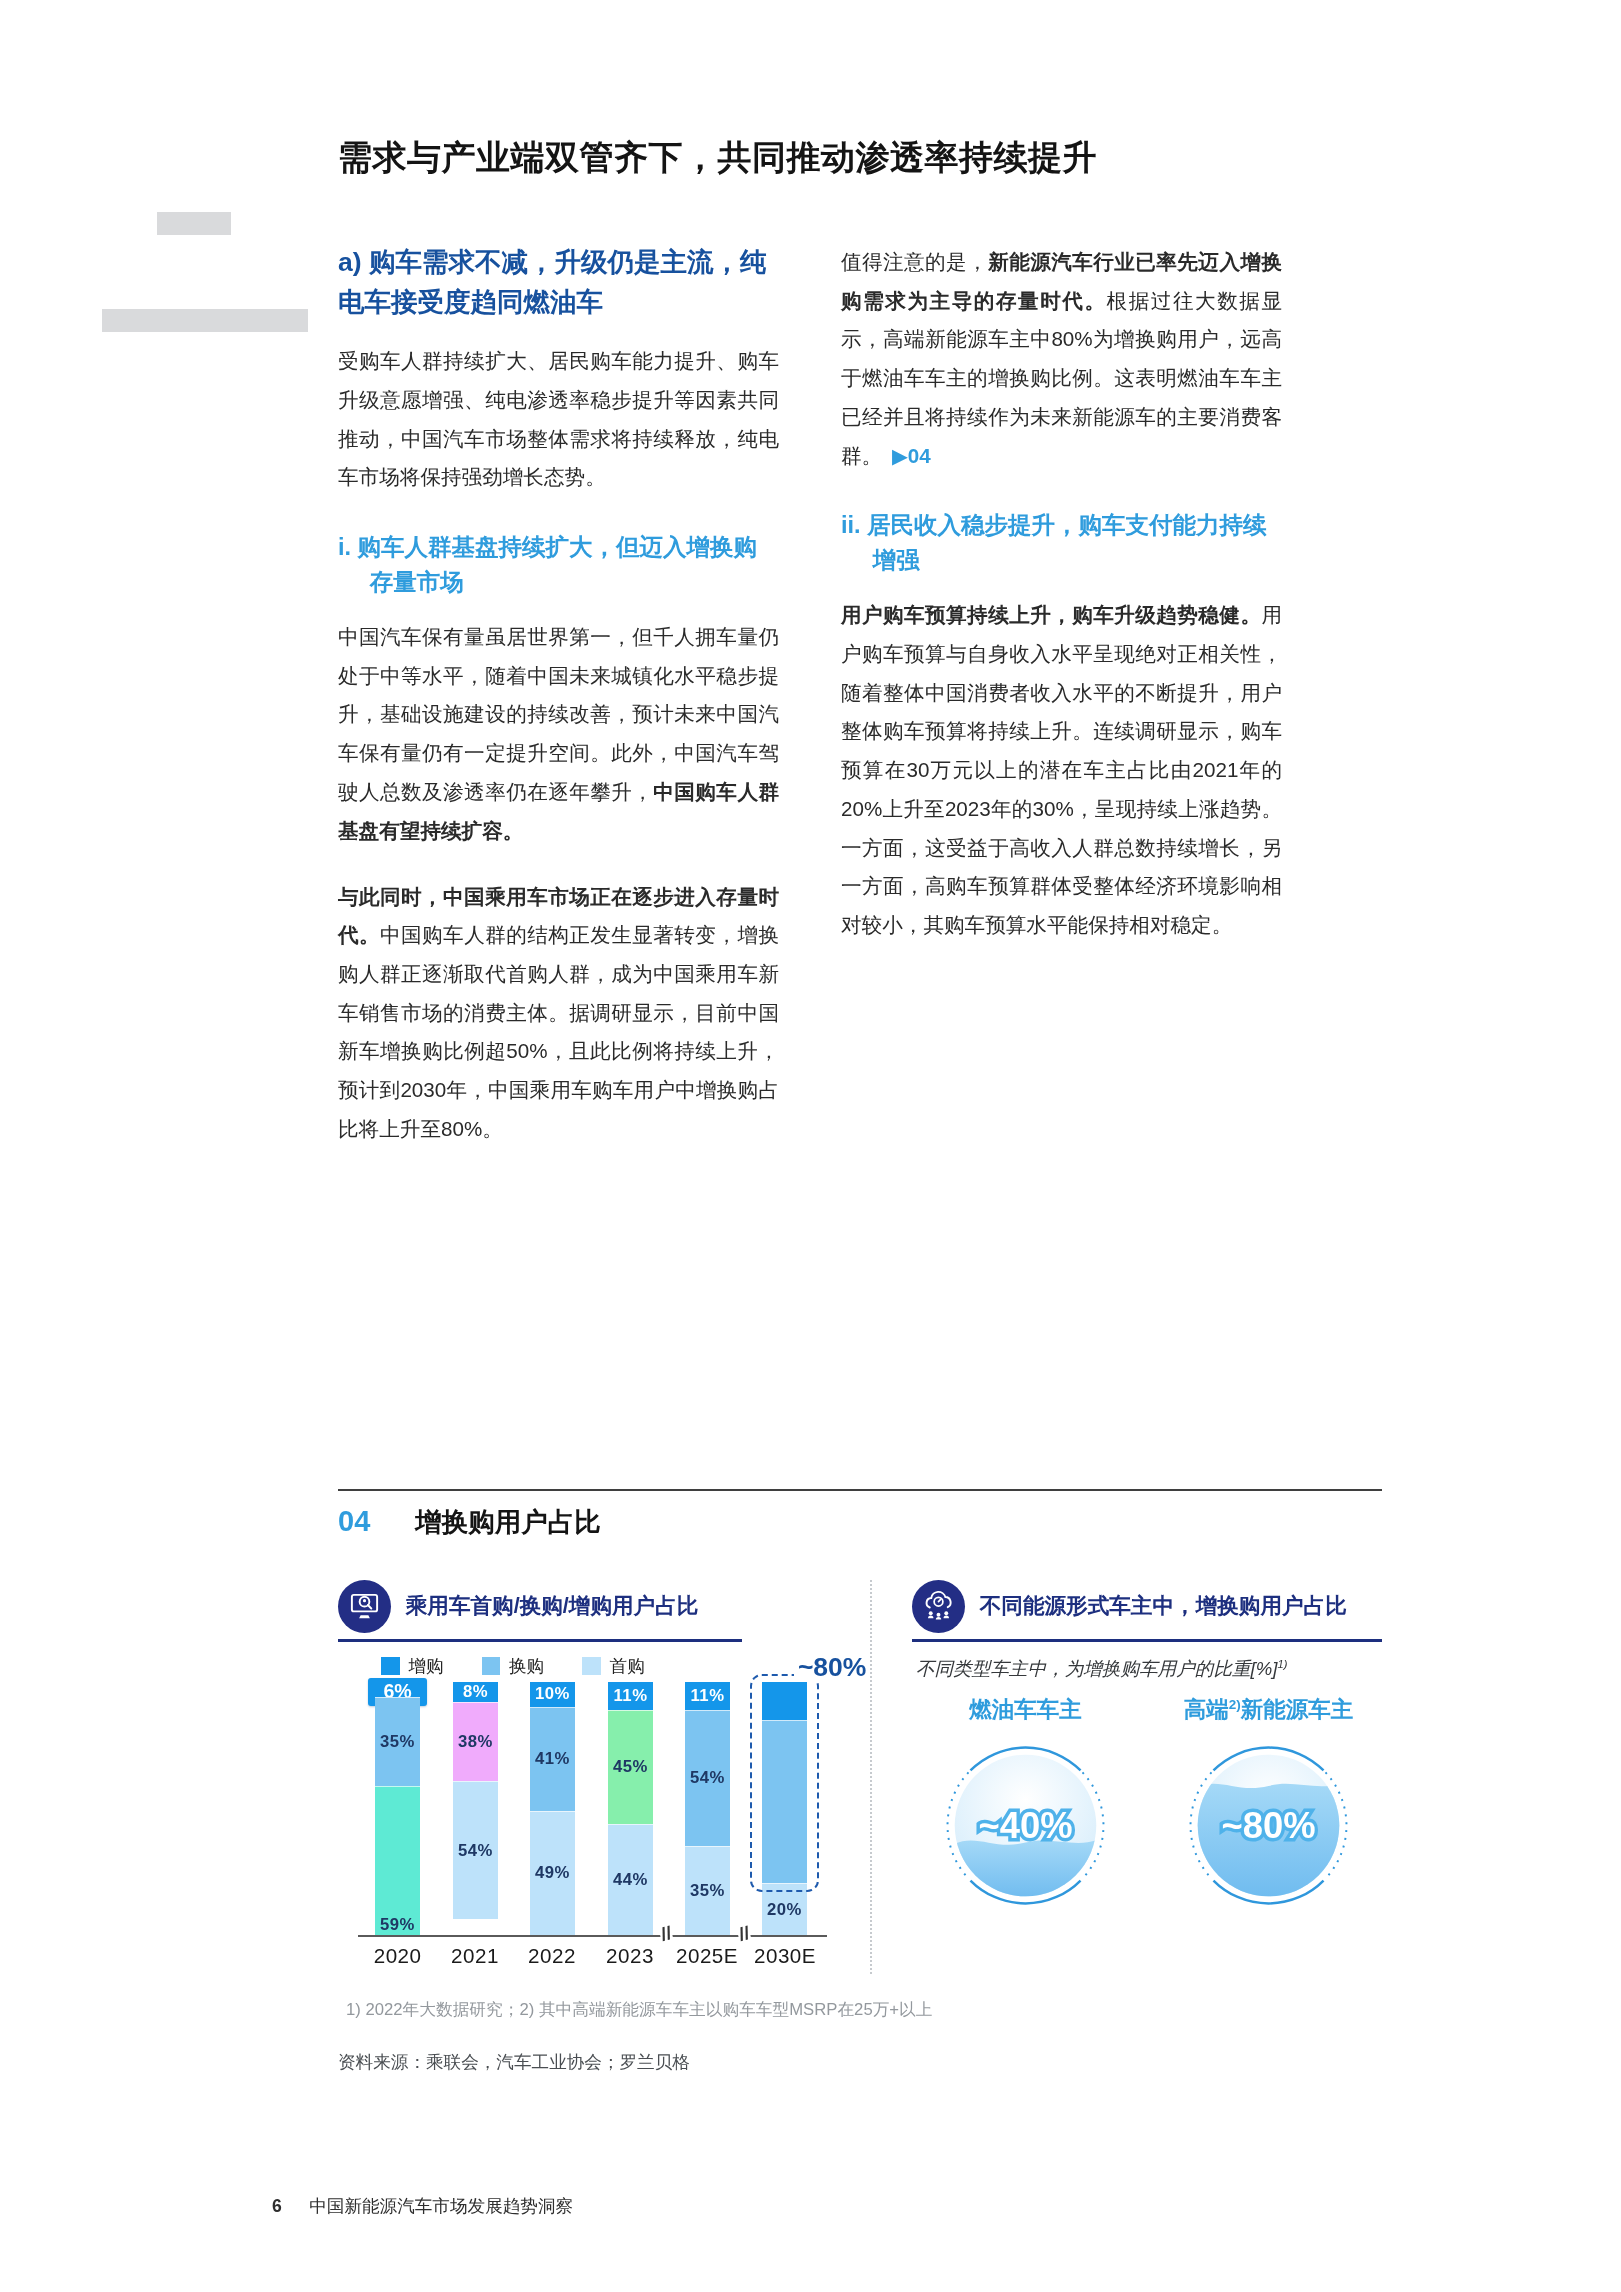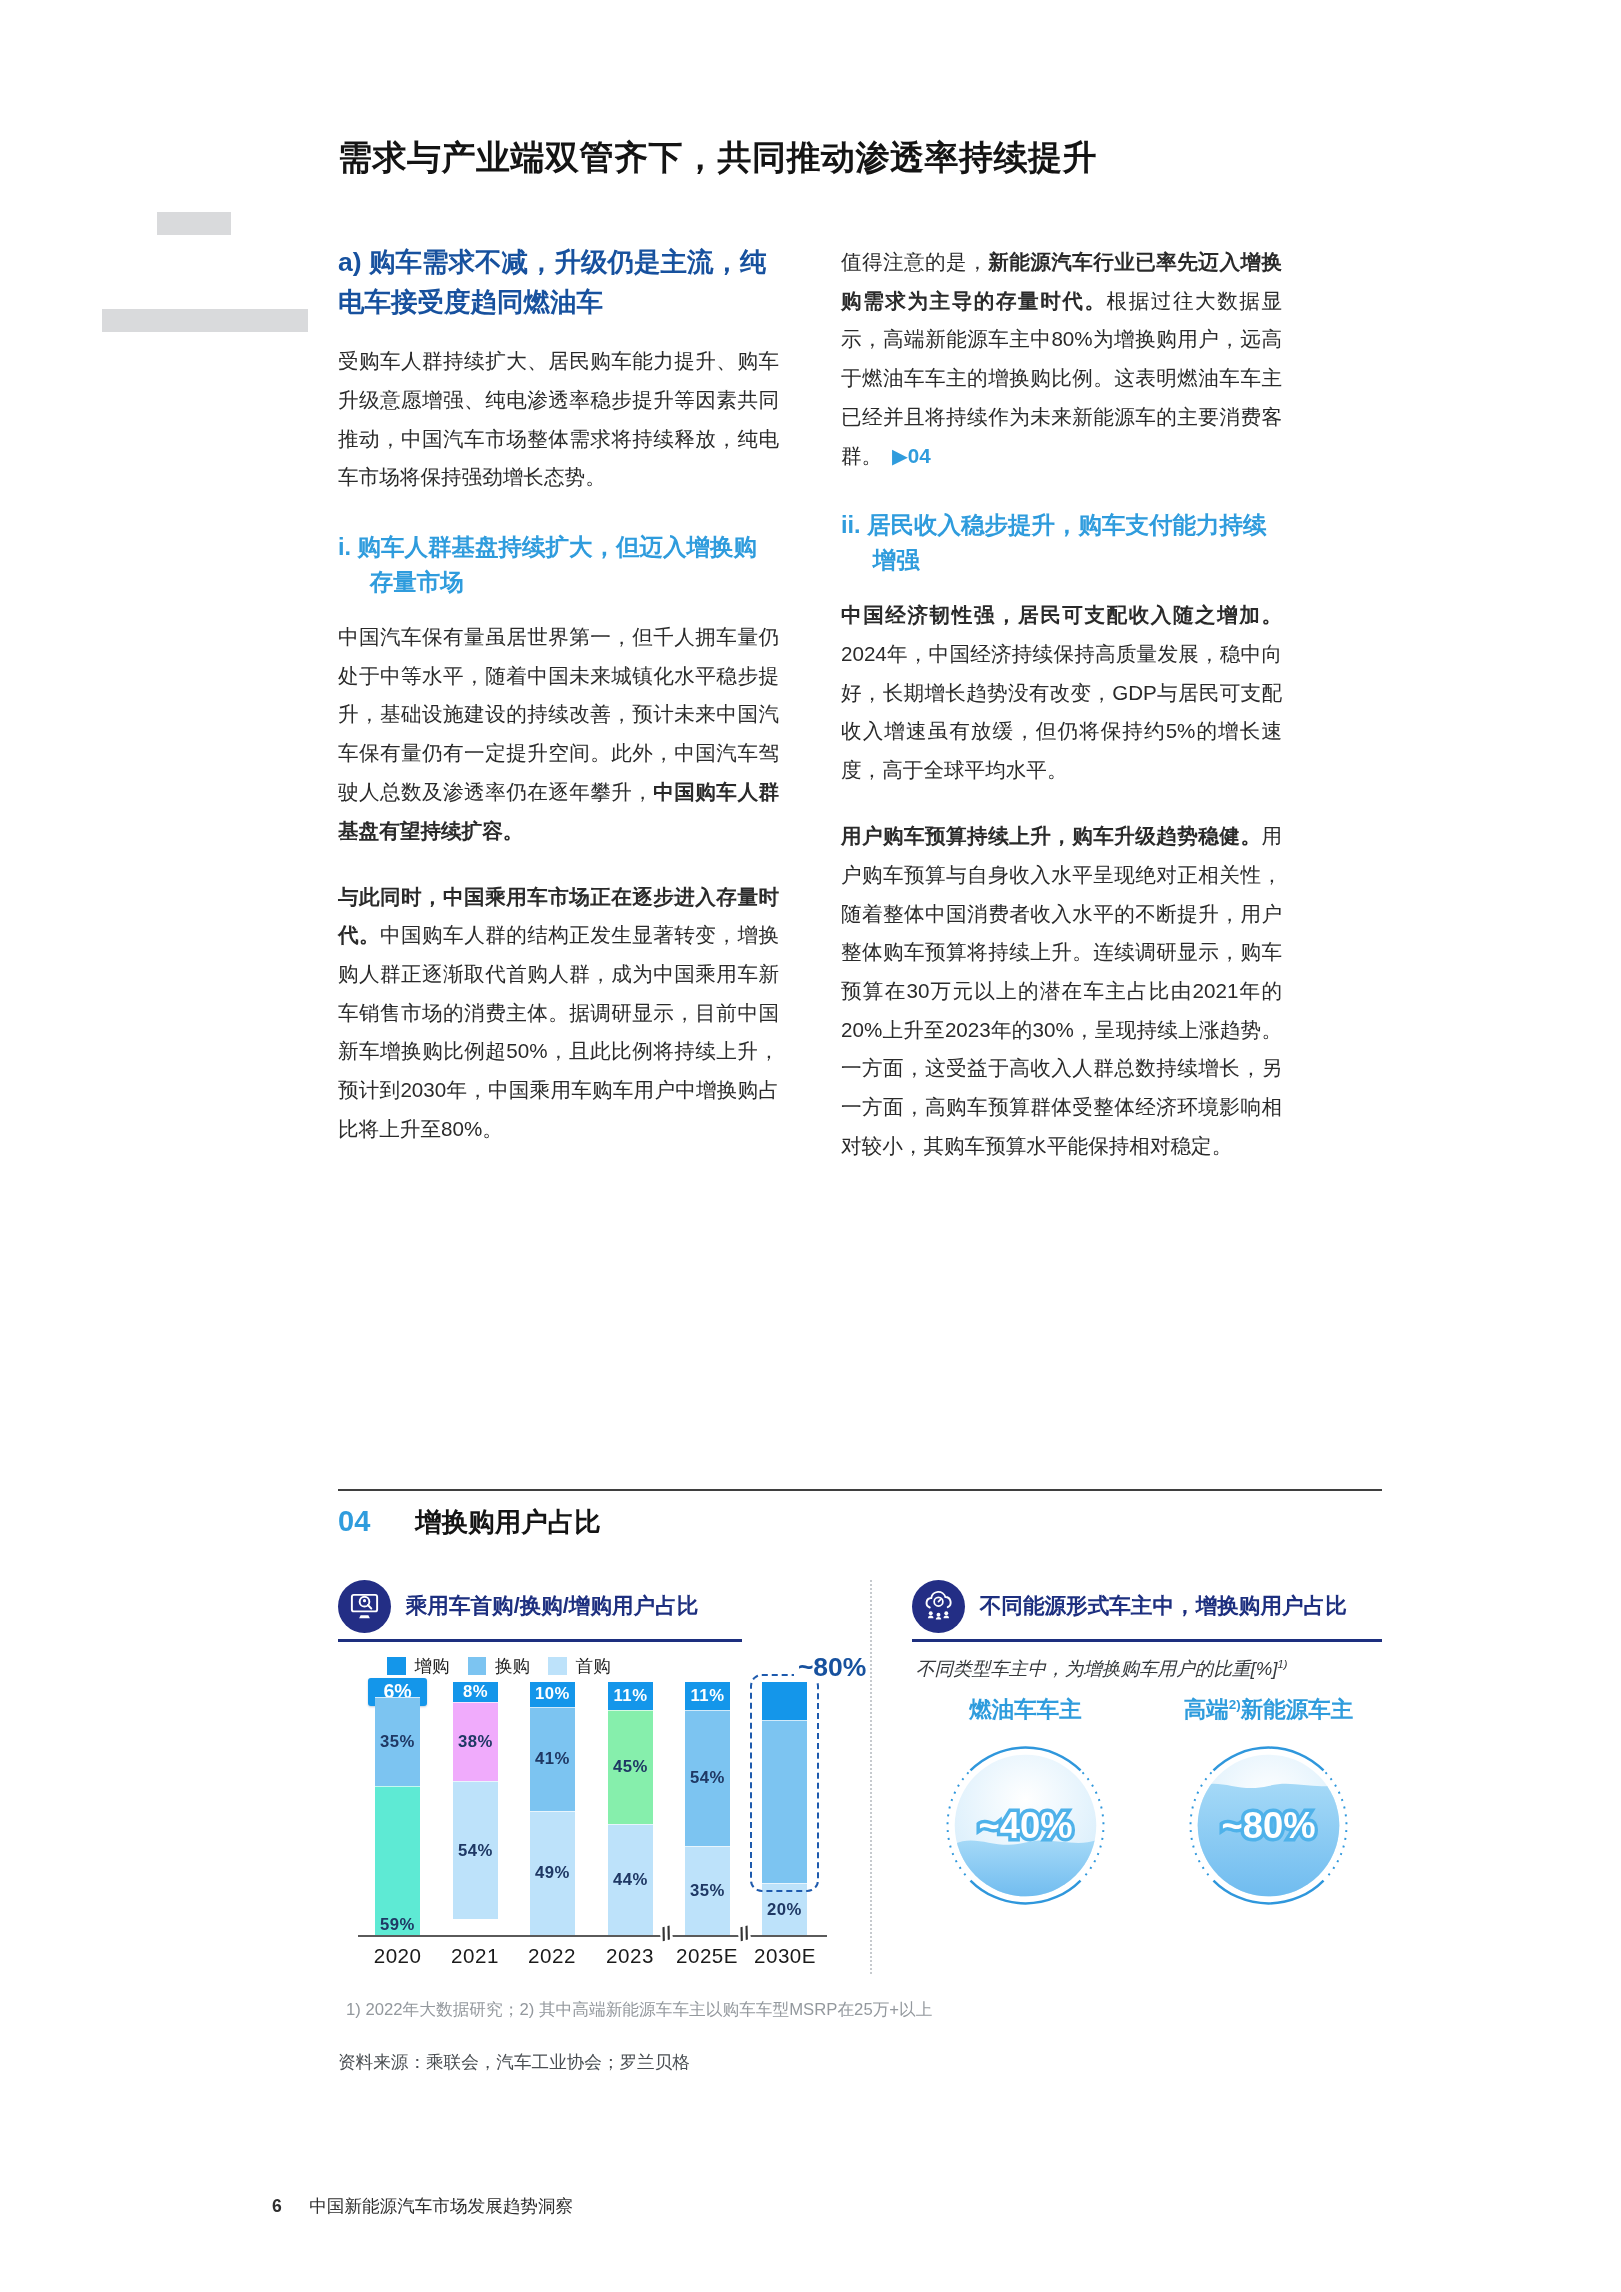--- a/index.html
+++ b/index.html
@@ -32,21 +32,21 @@
   .panel-right{left:912px;width:470px;}
   .panel-head{position:absolute;left:0;top:0;display:flex;align-items:center;height:53px;}
   .icon-circle{width:53px;height:53px;border-radius:50%;background:#232e85;display:flex;
                align-items:center;justify-content:center;flex:0 0 53px;}
   .panel-title{margin-left:14.7px;font-size:21.6px;font-weight:800;color:#1d2f7f;line-height:1.25;}
   .panel-underline{position:absolute;left:0;top:59px;height:2.9px;background:#1d2f7f;}
   .panel-left .panel-underline{width:404px;}
   .panel-right .panel-underline{width:470px;}
   .panel-subtitle{position:absolute;left:3.9px;top:76px;font-size:18.6px;font-style:italic;color:#35383b;}
 
-  .legend{position:absolute;left:33px;top:74px;display:flex;gap:18px;padding-left:16px;}
+  .legend{position:absolute;left:27px;top:74px;display:flex;gap:38px;padding-left:16px;}
   .legend-item{display:flex;align-items:center;gap:8.8px;font-size:17.6px;color:#222;}
   .legend-sq{width:18.6px;height:18.6px;display:inline-block;}
 
   .bar-chart{position:absolute;left:0;top:102px;width:505px;height:314px;}
   .bar-group{position:absolute;top:0;display:flex;flex-direction:column;}
   .bar-seg{position:relative;display:flex;align-items:center;justify-content:center;}
   .bar-seg.t1,.bar-seg.t2{border-top:1px solid rgba(255,255,255,.65);}
   .seg-label{font-size:16.7px;font-weight:700;letter-spacing:0.5px;}
   .seg-label.on-dark{color:#ffffff;}
   .seg-label.on-light{color:#1f3864;}
@@ -90,21 +90,20 @@
     <div class="col">
       <h2 class="h-a">a) 购车需求不减，升级仍是主流，纯电车接受度趋同燃油车</h2>
       <p>受购车人群持续扩大、居民购车能力提升、购车升级意愿增强、纯电渗透率稳步提升等因素共同推动，中国汽车市场整体需求将持续释放，纯电车市场将保持强劲增长态势。</p>
       <h3 class="h-sub">i. 购车人群基盘持续扩大，但迈入增换购存量市场</h3>
       <p><span>中国汽车保有量虽居世界第一，但千人拥车量仍处于中等水平，随着中国未来城镇化水平稳步提升，基础设施建设的持续改善，预计未来中国汽车保有量仍有一定提升空间。此外，中国汽车驾驶人总数及渗透率仍在逐年攀升，</span><span style="font-weight: 800;">中国购车人群基盘有望持续扩容。</span></p>
       <p><span style="font-weight: 800;">与此同时，中国乘用车市场正在逐步进入存量时代。</span><span>中国购车人群的结构正发生显著转变，增换购人群正逐渐取代首购人群，成为中国乘用车新车销售市场的消费主体。据调研显示，目前中国新车增换购比例超50%，且此比例将持续上升，预计到2030年，中国乘用车购车用户中增换购占比将上升至80%。</span></p>
     </div>
     <div class="col">
       <p><span>值得注意的是，</span><span style="font-weight: 800;">新能源汽车行业已率先迈入增换购需求为主导的存量时代。</span><span>根据过往大数据显示，高端新能源车主中80%为增换购用户，远高于燃油车车主的增换购比例。这表明燃油车车主已经并且将持续作为未来新能源车的主要消费客群。</span><span class="ref">▶04</span></p>
       <h3 class="h-sub">ii. 居民收入稳步提升，购车支付能力持续增强</h3>
-      <p><span style="font-weight: 800;">中国经济韧性强，居民可支配收入随之增加。</span><span>2024年，中国经济持续保持高质量发展，稳中向好，长期增长趋势没有改变，GDP与居民可支配收入增速虽有放缓，但仍将保持约5%的增长速度，高于全球平均水平。</span></p>
       <p><span style="font-weight: 800;">用户购车预算持续上升，购车升级趋势稳健。</span><span>用户购车预算与自身收入水平呈现绝对正相关性，随着整体中国消费者收入水平的不断提升，用户整体购车预算将持续上升。连续调研显示，购车预算在30万元以上的潜在车主占比由2021年的20%上升至2023年的30%，呈现持续上涨趋势。一方面，这受益于高收入人群总数持续增长，另一方面，高购车预算群体受整体经济环境影响相对较小，其购车预算水平能保持相对稳定。</span></p>
     </div>
   </div>
 
   <div class="fig-rule"></div>
   <div class="fig-header">
     <span class="fig-num">04</span>
     <span class="fig-title">增换购用户占比</span>
   </div>
 

